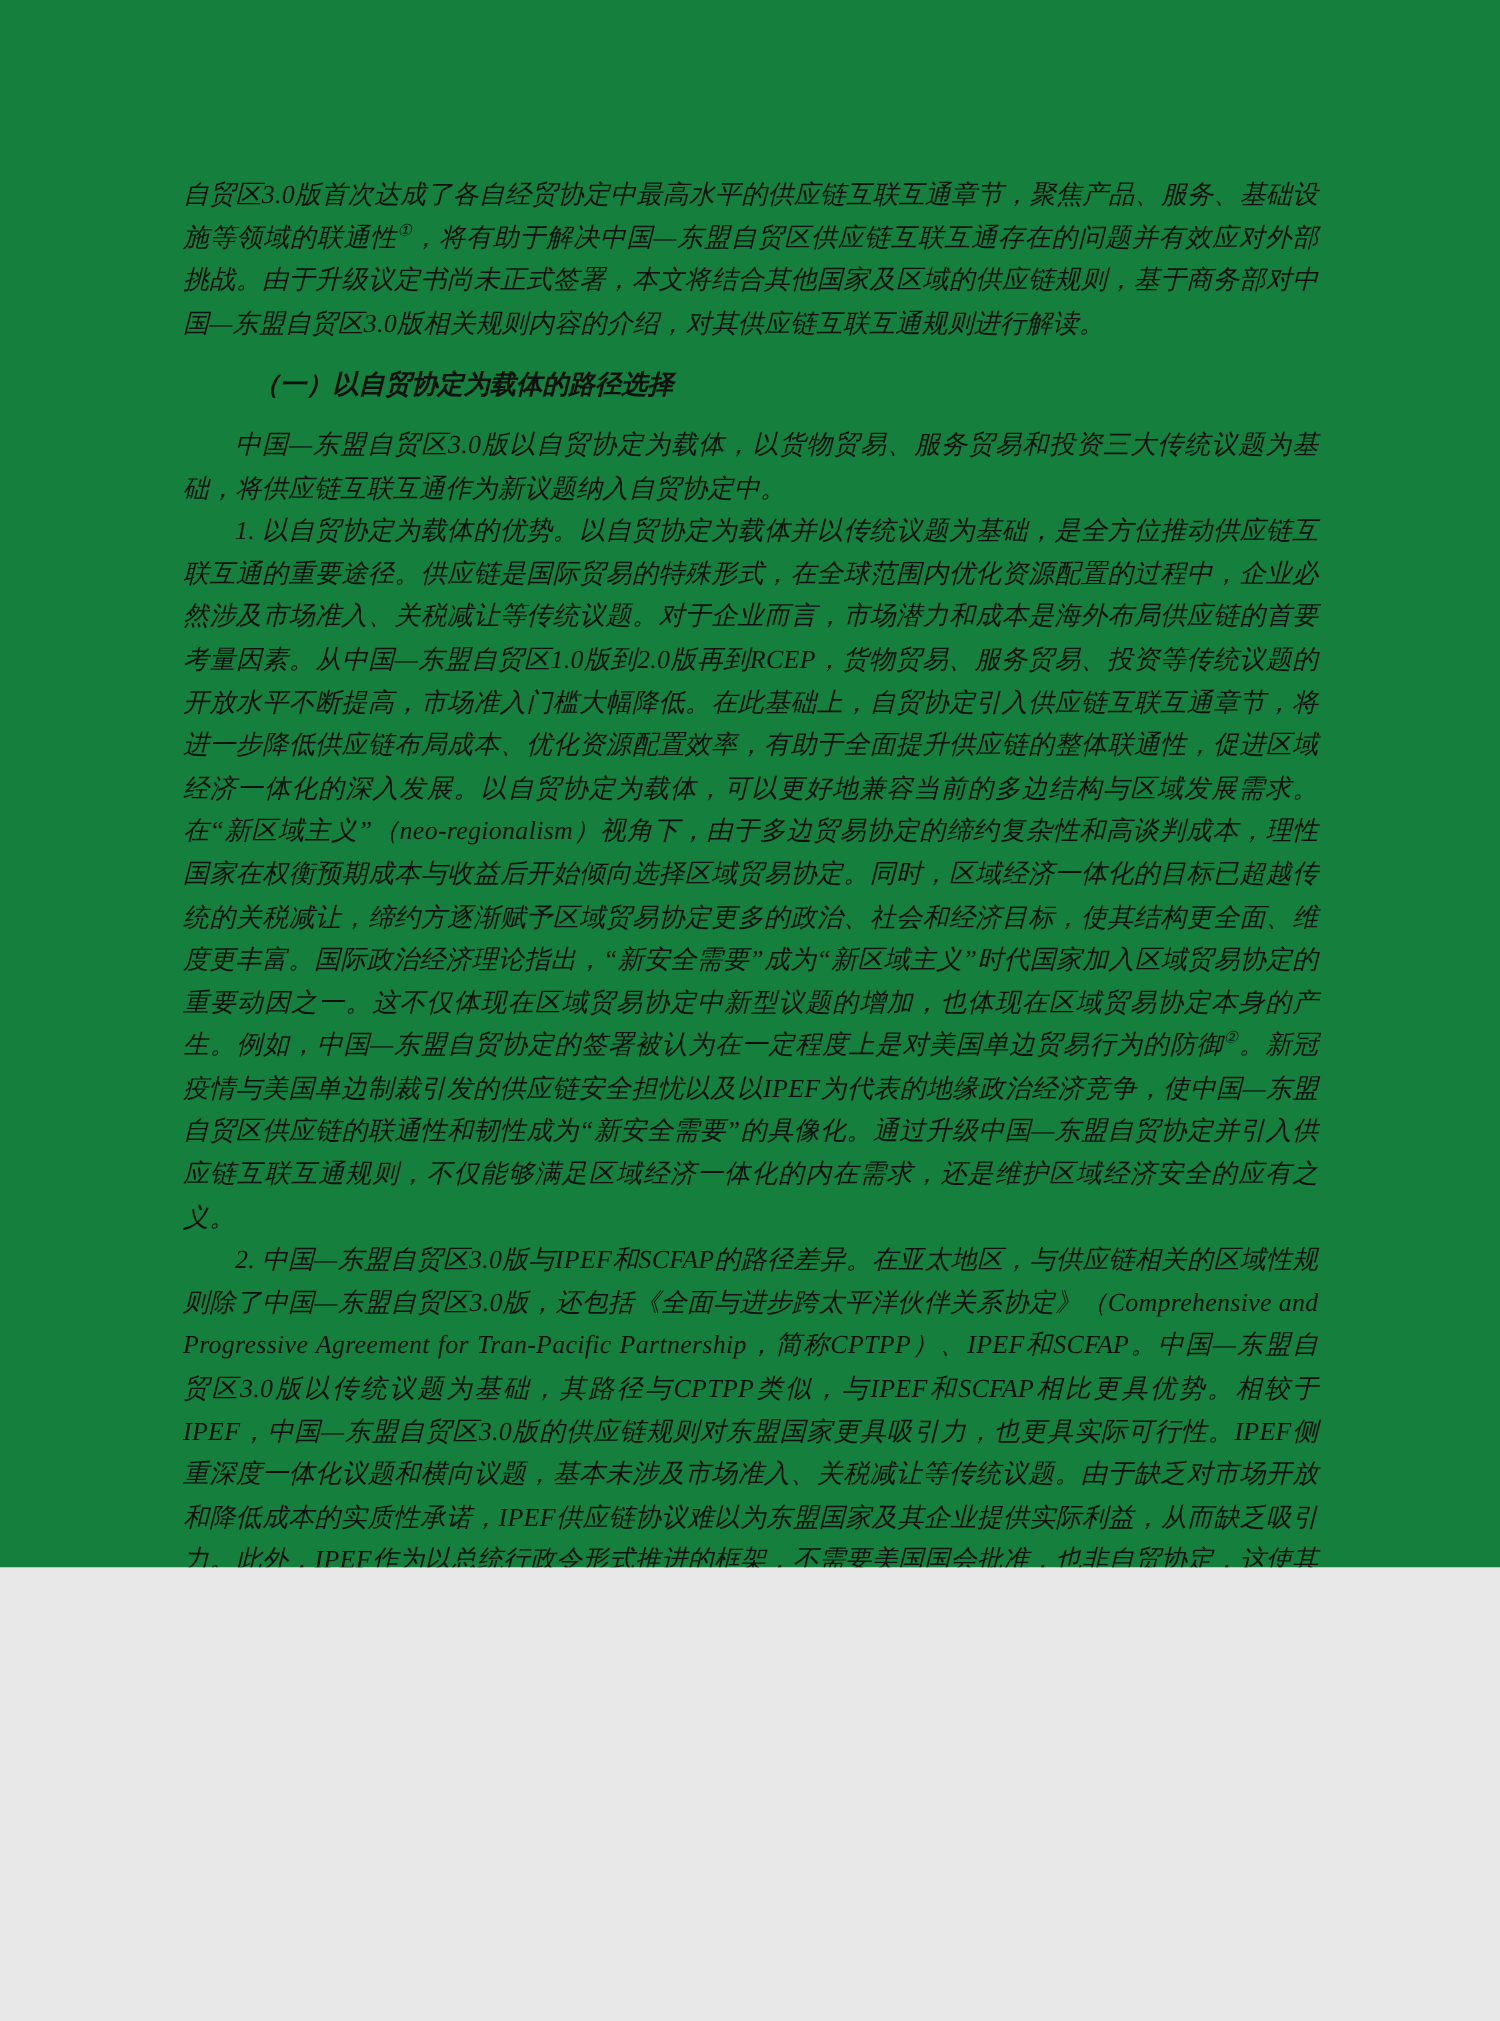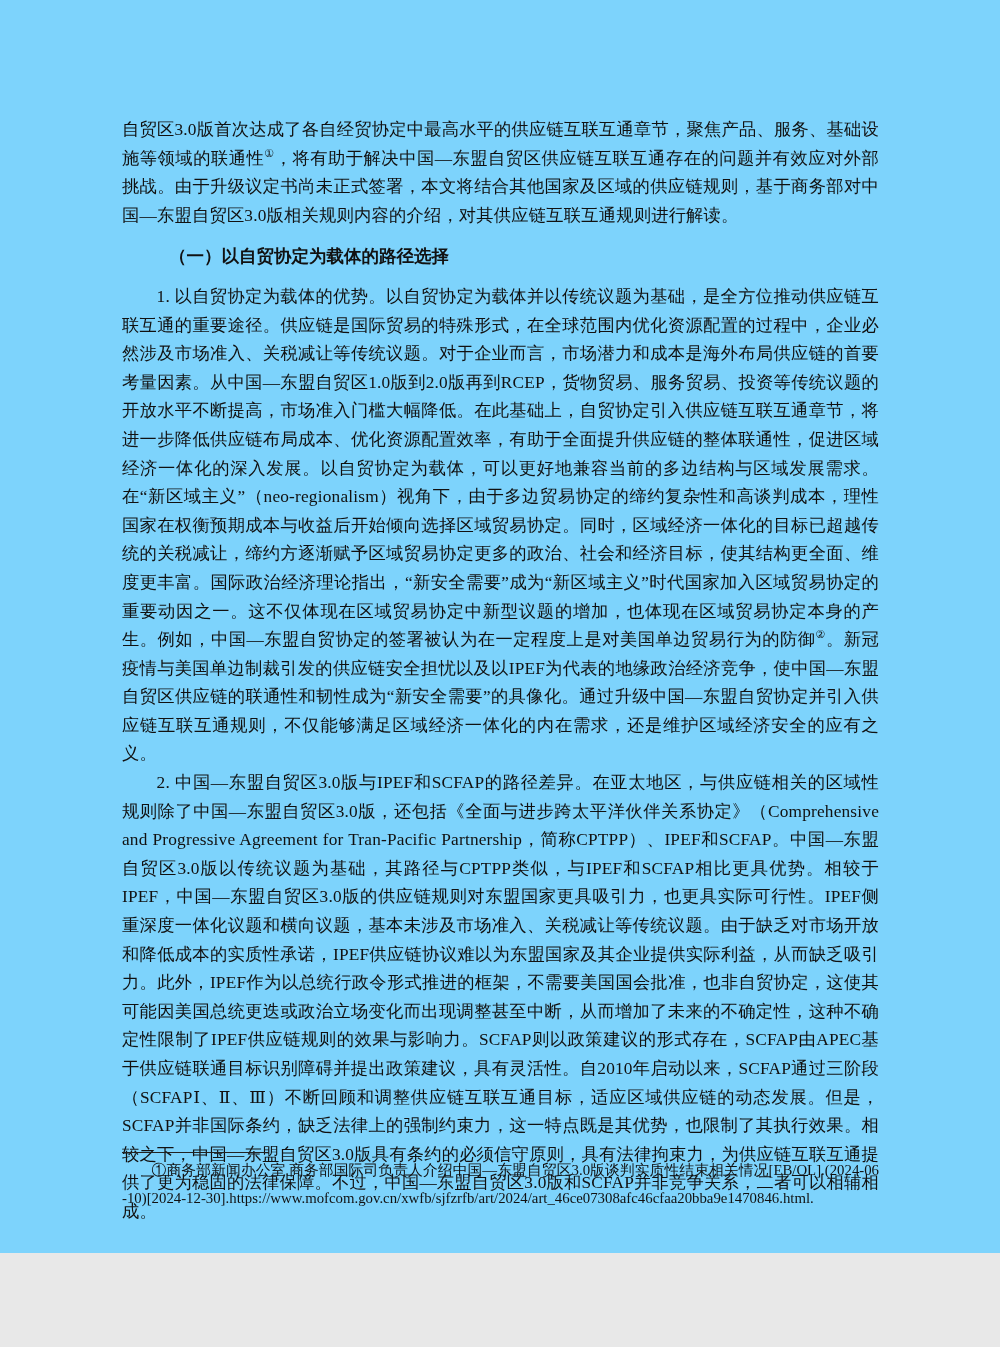--- a/index.html
+++ b/index.html
@@ -3,26 +3,27 @@
 <meta charset="utf-8">
 <style>
   html, body {
     margin: 0;
     padding: 0;
     background: #e8e8e8;
   }
   .page {
     position: relative;
     width: 1000px;
-    height: 1253px;
-    background: #7dd3fc;
+    height: 1045px;
+    background: #15803d;
     margin: 0 auto;
     overflow: hidden;
     color: #111111;
     font-family: "Liberation Serif", "DejaVu Serif", serif;
+    font-style: italic;
   }
   .content {
     position: absolute;
     left: 122px;
     top: 116px;
     width: 757px;
   }
   .content p.body-para {
     margin: 0;
     font-size: 17.3px;
@@ -80,20 +81,21 @@
 <body>
 
 <div class="page">
 
   <div class="content">
 
     <p class="body-para"><span>自贸区3.0版首次达成了各自经贸协定中最高水平的供应链互联互通章节，聚焦产品、服务、基础设施等领域的联通性</span><sup class="note-ref">①</sup><span>，将有助于解决中国—东盟自贸区供应链互联互通存在的问题并有效应对外部挑战。由于升级议定书尚未正式签署，本文将结合其他国家及区域的供应链规则，基于商务部对中国—东盟自贸区3.0版相关规则内容的介绍，对其供应链互联互通规则进行解读。</span></p>
 
     <h3 class="section-heading">（一）以自贸协定为载体的路径选择</h3>
 
+    <p class="body-para indent">中国—东盟自贸区3.0版以自贸协定为载体，以货物贸易、服务贸易和投资三大传统议题为基础，将供应链互联互通作为新议题纳入自贸协定中。</p>
 
     <p class="body-para indent"><span>1. 以自贸协定为载体的优势。以自贸协定为载体并以传统议题为基础，是全方位推动供应链互联互通的重要途径。供应链是国际贸易的特殊形式，在全球范围内优化资源配置的过程中，企业必然涉及市场准入、关税减让等传统议题。对于企业而言，市场潜力和成本是海外布局供应链的首要考量因素。从中国—东盟自贸区1.0版到2.0版再到RCEP，货物贸易、服务贸易、投资等传统议题的开放水平不断提高，市场准入门槛大幅降低。在此基础上，自贸协定引入供应链互联互通章节，将进一步降低供应链布局成本、优化资源配置效率，有助于全面提升供应链的整体联通性，促进区域经济一体化的深入发展。以自贸协定为载体，可以更好地兼容当前的多边结构与区域发展需求。在“新区域主义”（neo-regionalism）视角下，由于多边贸易协定的缔约复杂性和高谈判成本，理性国家在权衡预期成本与收益后开始倾向选择区域贸易协定。同时，区域经济一体化的目标已超越传统的关税减让，缔约方逐渐赋予区域贸易协定更多的政治、社会和经济目标，使其结构更全面、维度更丰富。国际政治经济理论指出，“新安全需要”成为“新区域主义”时代国家加入区域贸易协定的重要动因之一。这不仅体现在区域贸易协定中新型议题的增加，也体现在区域贸易协定本身的产生。例如，中国—东盟自贸协定的签署被认为在一定程度上是对美国单边贸易行为的防御</span><sup class="note-ref">②</sup><span>。新冠疫情与美国单边制裁引发的供应链安全担忧以及以IPEF为代表的地缘政治经济竞争，使中国—东盟自贸区供应链的联通性和韧性成为“新安全需要”的具像化。通过升级中国—东盟自贸协定并引入供应链互联互通规则，不仅能够满足区域经济一体化的内在需求，还是维护区域经济安全的应有之义。</span></p>
 
     <p class="body-para indent">2. 中国—东盟自贸区3.0版与IPEF和SCFAP的路径差异。在亚太地区，与供应链相关的区域性规则除了中国—东盟自贸区3.0版，还包括《全面与进步跨太平洋伙伴关系协定》（Comprehensive and Progressive Agreement for Tran-Pacific Partnership，简称CPTPP）、IPEF和SCFAP。中国—东盟自贸区3.0版以传统议题为基础，其路径与CPTPP类似，与IPEF和SCFAP相比更具优势。相较于IPEF，中国—东盟自贸区3.0版的供应链规则对东盟国家更具吸引力，也更具实际可行性。IPEF侧重深度一体化议题和横向议题，基本未涉及市场准入、关税减让等传统议题。由于缺乏对市场开放和降低成本的实质性承诺，IPEF供应链协议难以为东盟国家及其企业提供实际利益，从而缺乏吸引力。此外，IPEF作为以总统行政令形式推进的框架，不需要美国国会批准，也非自贸协定，这使其可能因美国总统更迭或政治立场变化而出现调整甚至中断，从而增加了未来的不确定性，这种不确定性限制了IPEF供应链规则的效果与影响力。SCFAP则以政策建议的形式存在，SCFAP由APEC基于供应链联通目标识别障碍并提出政策建议，具有灵活性。自2010年启动以来，SCFAP通过三阶段（SCFAPⅠ、Ⅱ、Ⅲ）不断回顾和调整供应链互联互通目标，适应区域供应链的动态发展。但是，SCFAP并非国际条约，缺乏法律上的强制约束力，这一特点既是其优势，也限制了其执行效果。相较之下，中国—东盟自贸区3.0版具有条约的必须信守原则，具有法律拘束力，为供应链互联互通提供了更为稳固的法律保障。不过，中国—东盟自贸区3.0版和SCFAP并非竞争关系，二者可以相辅相成。</p>
 
   </div>
 
   <div class="footnotes">
     <div class="fn-rule"></div>
     <p class="fn-item"><span>①</span><span>商务部新闻办公室.商务部国际司负责人介绍中国—东盟自贸区3.0版谈判实质性结束相关情况[EB/OL].(2024-06-10)[2024-12-30].https://www.mofcom.gov.cn/xwfb/sjfzrfb/art/2024/art_46ce07308afc46cfaa20bba9e1470846.html.</span></p>

